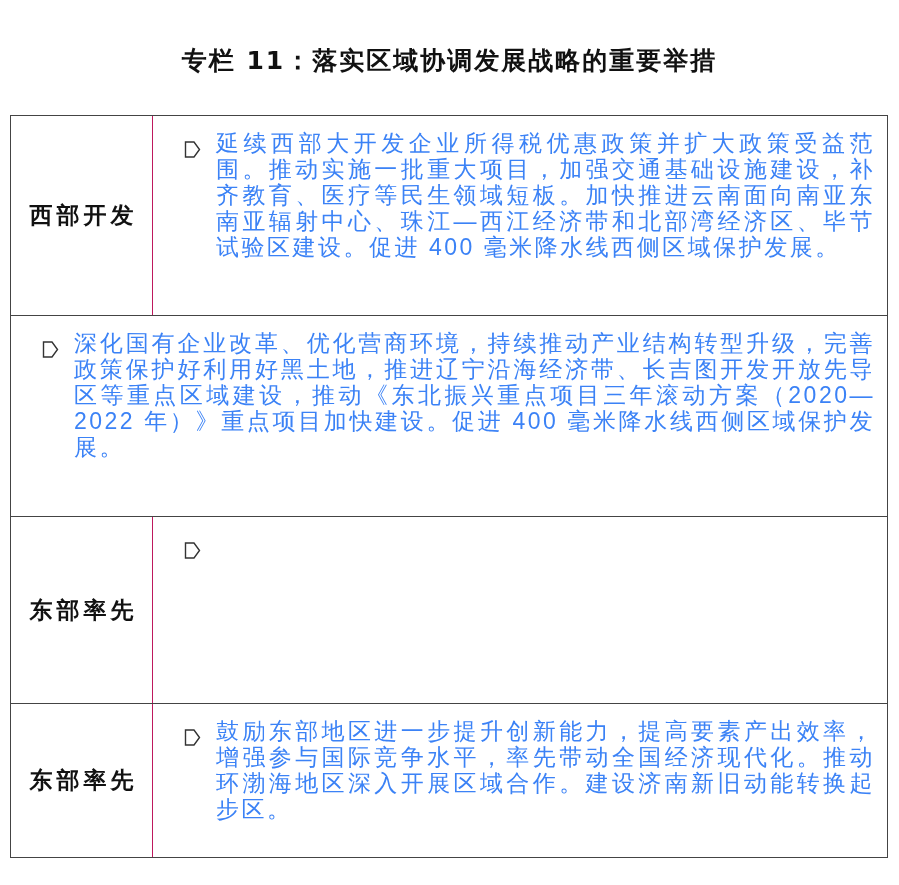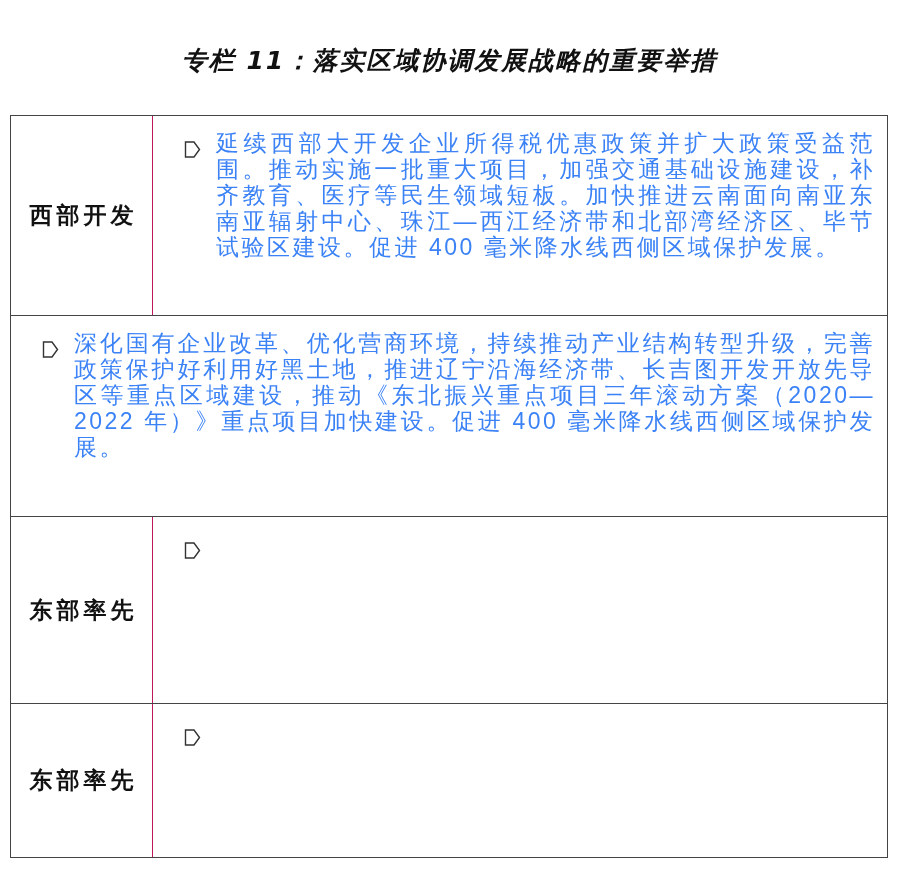--- a/index.html
+++ b/index.html
@@ -13,21 +13,20 @@
     overflow: hidden;
     box-sizing: border-box;
   }
   .doc-title {
     padding-top: 44px;
     text-align: center;
     font-size: 25px;
     font-weight: bold;
     letter-spacing: 2px;
     color: #111111;
-    font-style: italic;
   }
   .box-table {
     margin: 38px 11px 0 10px;
     border: 1px solid #444444;
   }
   .box-row {
     display: flex;
     border-bottom: 1px solid #444444;
     box-sizing: border-box;
   }
@@ -121,17 +120,18 @@
     </div>
 
     <div class="box-row">
       <div class="row-label">东部率先</div>
       <div class="row-content">
         <span class="bullet">
           <svg width="18" height="25" viewBox="0 0 18 25" xmlns="http://www.w3.org/2000/svg">
             <polygon points="2.5,5 11,5 16.5,12.5 11,20 2.5,20" fill="none" stroke="#333333" stroke-width="1.4"></polygon>
           </svg>
         </span>
+        <p class="row-text">鼓励东部地区进一步提升创新能力，提高要素产出效率，增强参与国际竞争水平，率先带动全国经济现代化。推动环渤海地区深入开展区域合作。建设济南新旧动能转换起步区。</p>
       </div>
     </div>
 
   </div>
 </div>
 
 </body></html>

